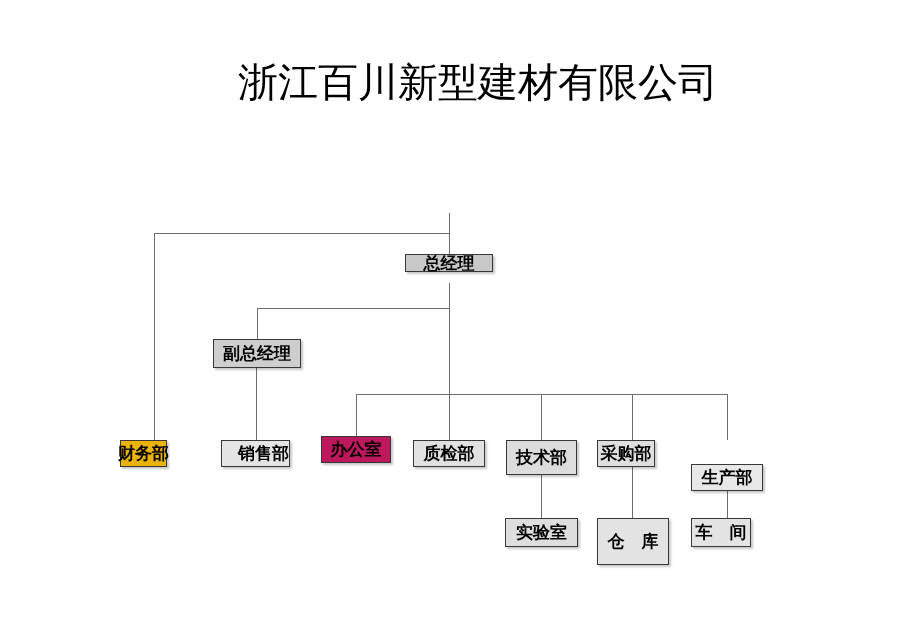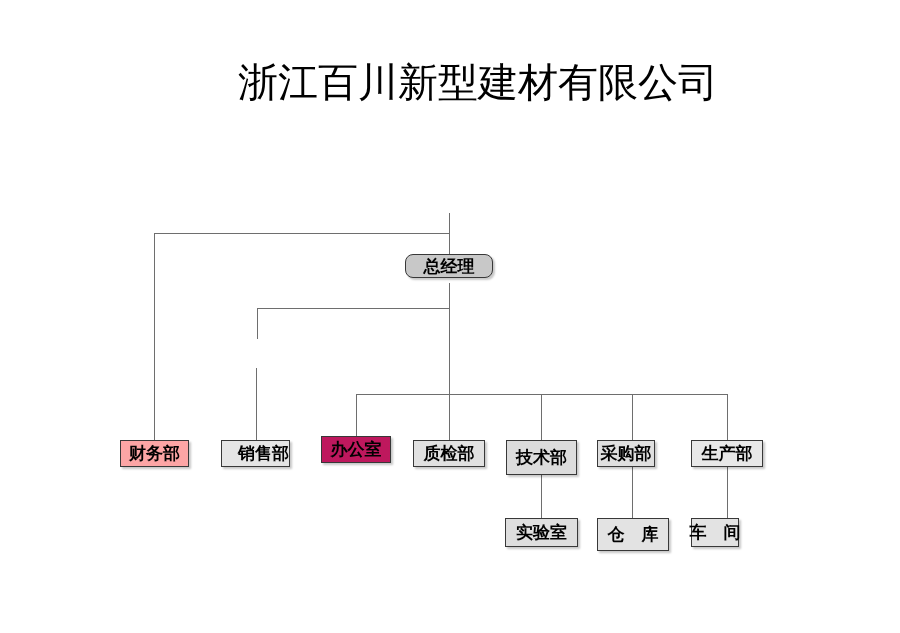--- a/index.html
+++ b/index.html
@@ -69,47 +69,50 @@
   <div class="vline" style="left:256px;top:368px;height:72px;"></div>
   <div class="hline" style="left:356px;top:394px;width:371px;"></div>
   <div class="vline" style="left:356px;top:394px;height:46px;"></div>
   <div class="vline" style="left:541px;top:394px;height:46px;"></div>
   <div class="vline" style="left:632px;top:394px;height:46px;"></div>
   <div class="vline" style="left:727px;top:394px;height:46px;"></div>
   <div class="vline" style="left:541px;top:467px;height:51px;"></div>
   <div class="vline" style="left:632px;top:467px;height:51px;"></div>
   <div class="vline" style="left:727px;top:467px;height:51px;"></div>
 
-  <div class="node" style="left: 405px; top: 254px; width: 88px; height: 24px; background-color: rgb(200, 200, 200); border-radius: 8px;">
+  <div class="node" style="left: 405px; top: 254px; width: 88px; height: 18px; background-color: rgb(200, 200, 200);">
     <span>总经理</span>
   </div>
-  <div class="node" style="left: 120px; top: 440px; width: 69px; height: 27px; background-color: #fca5a5;">
+  <div class="node" style="left: 213px; top: 339px; width: 88px; height: 29px; background-color: rgb(206, 206, 206);">
+    <span>副总经理</span>
+  </div>
+  <div class="node" style="left: 120px; top: 440px; width: 47px; height: 27px; background-color: #eab308;">
     <span>财务部</span>
   </div>
   <div class="node" style="left: 221px; top: 440px; width: 69px; height: 27px; background-color: #e5e5e5; justify-content: flex-end;">
     <span>销售部</span>
   </div>
   <div class="node" style="left: 321px; top: 436px; width: 70px; height: 27px; background-color: #be185d;">
     <span>办公室</span>
   </div>
   <div class="node" style="left: 413px; top: 440px; width: 72px; height: 27px; background-color: rgb(225, 225, 225);">
     <span>质检部</span>
   </div>
   <div class="node" style="left: 506px; top: 440px; width: 71px; height: 35px; background-color: rgb(220, 220, 220);">
     <span>技术部</span>
   </div>
   <div class="node" style="left: 597px; top: 440px; width: 58px; height: 27px; background-color: rgb(223, 223, 223);">
     <span>采购部</span>
   </div>
-  <div class="node" style="left: 691px; top: 440px; width: 72px; height: 27px; background-color: rgb(232, 232, 232);">
+  <div class="node" style="left: 691px; top: 464px; width: 72px; height: 27px; background-color: rgb(232, 232, 232);">
     <span>生产部</span>
   </div>
   <div class="node" style="left: 505px; top: 518px; width: 73px; height: 29px; background-color: rgb(222, 222, 222);">
     <span>实验室</span>
   </div>
-  <div class="node" style="left: 597px; top: 518px; width: 72px; height: 33px; background-color: rgb(227, 227, 227);">
+  <div class="node" style="left: 597px; top: 518px; width: 72px; height: 47px; background-color: rgb(227, 227, 227);">
     <span>仓　库</span>
   </div>
-  <div class="node" style="left: 691px; top: 518px; width: 48px; height: 29px; background-color: rgb(227, 227, 227);">
+  <div class="node" style="left: 691px; top: 518px; width: 60px; height: 29px; background-color: rgb(227, 227, 227);">
     <span>车　间</span>
   </div>
 
 </div>
 
 </body></html>

